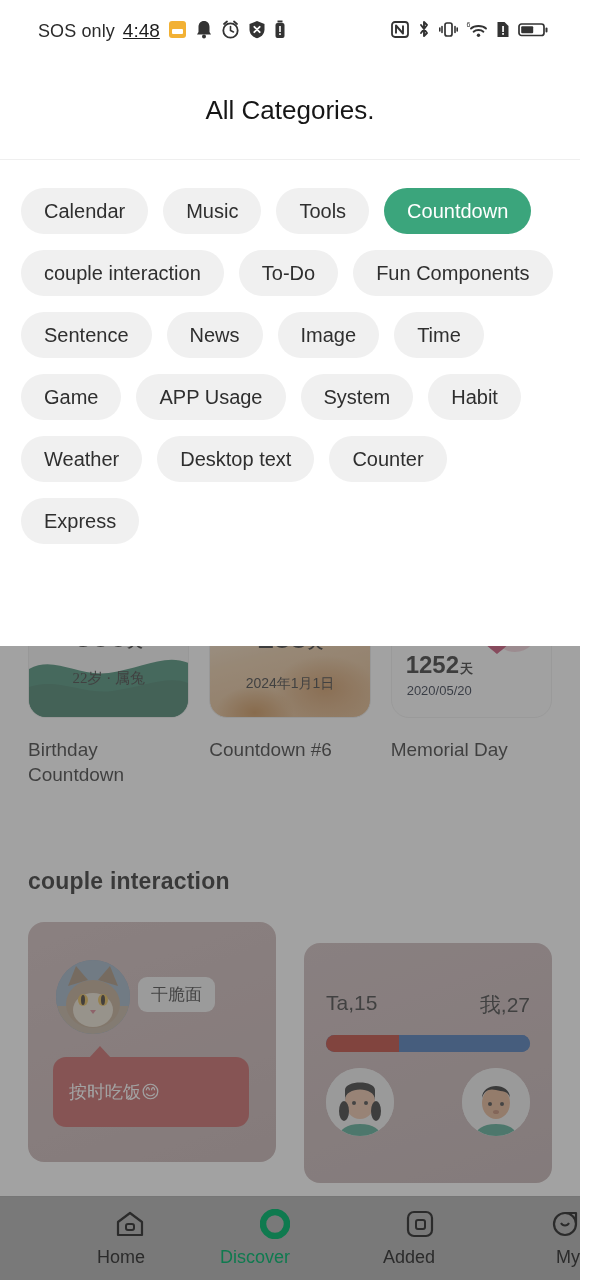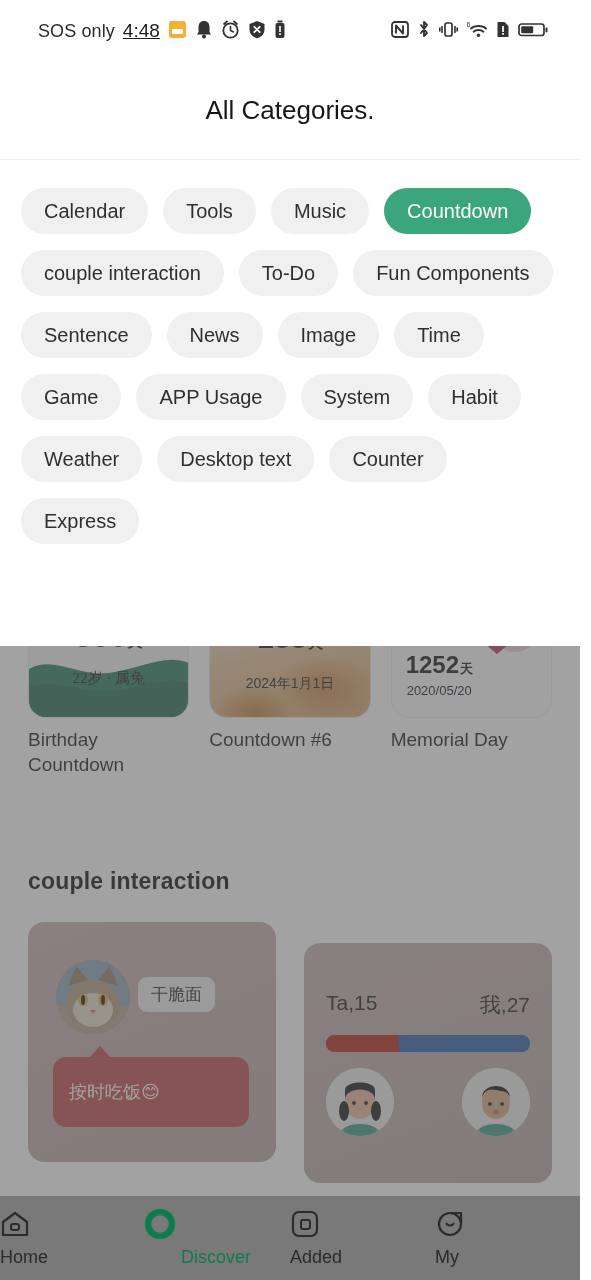--- a/index.html
+++ b/index.html
@@ -70,21 +70,21 @@
   }
   .cd-sub {
     position: absolute;
     left: 0; right: 0;
     text-align: center;
     font-size: 15px;
     color: #222;
     z-index: 3;
   }
   .cd-title {
-    margin-top: 9px;
+    margin-top: 19px;
     font-size: 19px;
     color: #1f1f1f;
     line-height: 1.32;
   }
 
   
   #cd-card-birthday .cd-days { top: 12px; font-size: 31px; }
   #cd-card-birthday .cd-sub { top: 62px; font-family: Liberation Serif, serif; }
   .wave {
     position: absolute;
@@ -304,21 +304,21 @@
     bottom: 0; left: 0;
     width: 580px; height: 84px;
     background: rgba(90,90,90,0.56);
     z-index: 13;
     display: flex;
   }
   .nav-item {
     flex: 1;
     display: flex;
     flex-direction: column;
-    align-items: flex-start;
+    align-items: flex-end;
     justify-content: center;
     gap: 8px;
     cursor: pointer;
   }
   .nav-label { font-size: 18px; color: #2b2b2b; }
   .nav-item.active .nav-label { color: #0f7a4f; margin-left: 36px; }
   .nav-ico { height: 30px; display: flex; align-items: center; }
 </style>
 </head>
 <body>
@@ -472,22 +472,22 @@
         </svg>
       </span>
       <span class="nav-label">My</span>
     </div>
   </div>
 
   <div id="category-sheet">
     <div id="sheet-title">All Categories.</div>
     <div id="chip-area">
       <div class="chip">Calendar</div>
+      <div class="chip">Music</div>
       <div class="chip">Tools</div>
-      <div class="chip">Music</div>
       <div class="chip selected">Countdown</div>
       <div class="chip">couple interaction</div>
       <div class="chip">To-Do</div>
       <div class="chip">Fun Components</div>
       <div class="chip">Sentence</div>
       <div class="chip">News</div>
       <div class="chip">Image</div>
       <div class="chip">Time</div>
       <div class="chip">Game</div>
       <div class="chip">APP Usage</div>

